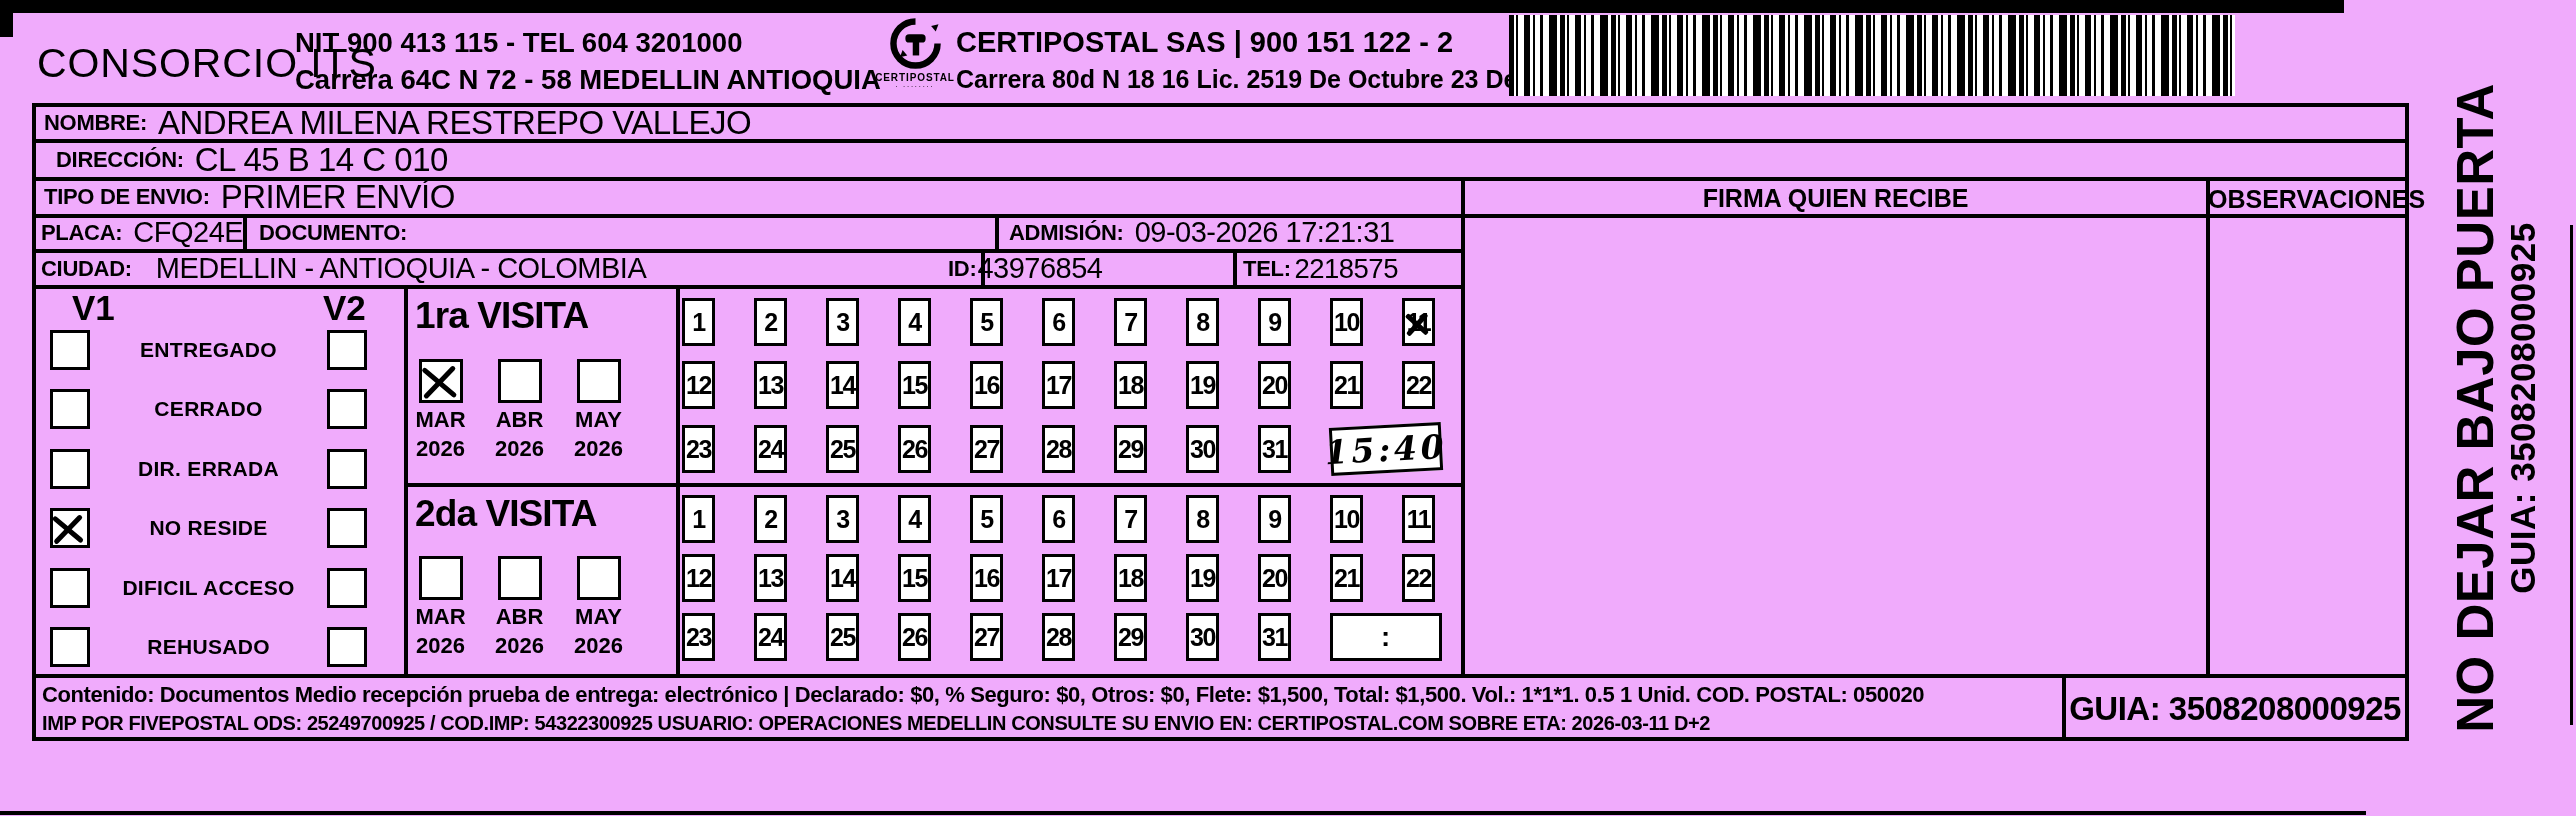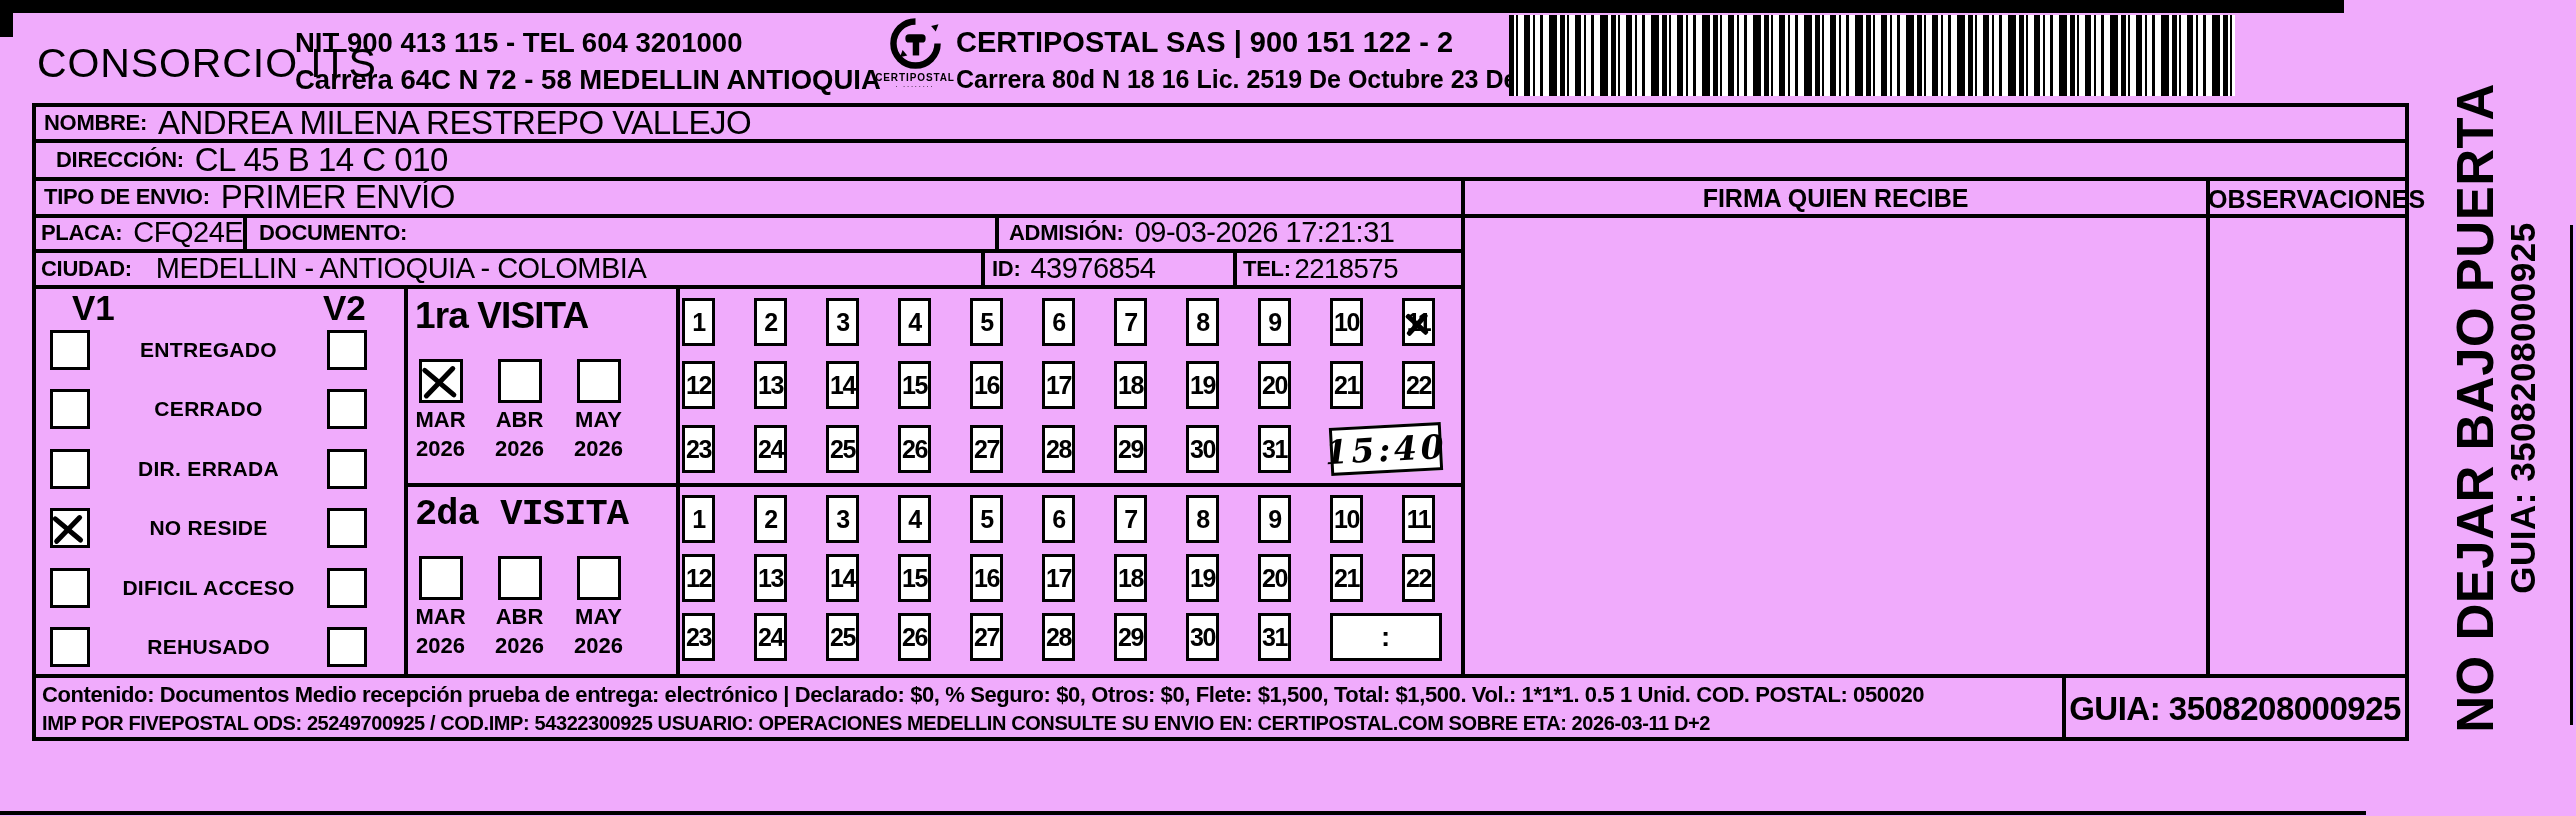--- a/index.html
+++ b/index.html
@@ -142,21 +142,21 @@
     <span class="lbl">DOCUMENTO:</span>
   </div>
   <div class="cell" style="left:1009px;top:216px;height:33px;">
     <span class="lbl">ADMISIÓN:</span>
     <span class="val-sm">09-03-2026 17:21:31</span>
   </div>
   <div class="cell" style="left:41px;top:252px;height:33px;gap:24px;">
     <span class="lbl">CIUDAD:</span>
     <span class="val-sm">MEDELLIN - ANTIOQUIA - COLOMBIA</span>
   </div>
-  <div class="cell" style="left:992px;top:252px;height:33px;gap:10px;">
+  <div class="cell" style="left:948px;top:252px;height:33px;gap:1px;">
     <span class="lbl">ID:</span>
     <span class="val-sm">43976854</span>
   </div>
   <div class="cell" style="left:1243px;top:252px;height:33px;gap:3.7px;">
     <span class="lbl">TEL:</span>
     <span class="val-sm" style="font-size:27.5px;">2218575</span>
   </div>
 
   <div class="sig-h" style="left:1465px;top:184px;width:741px;font-size:25px;">FIRMA QUIEN RECIBE</div>
   <div class="sig-h" style="left:2208px;top:185px;width:197px;font-size:25px;">OBSERVACIONES</div>
@@ -248,21 +248,21 @@
         <div class="day">26</div>
         <div class="day">27</div>
         <div class="day">28</div>
         <div class="day">29</div>
         <div class="day">30</div>
         <div class="day">31</div>
         <div class="day timebox hand">15:40</div>
       </div>
     </div>
 
-  <div class="vtitle" style="left:415px;top:493px;font-family:Liberation Mono, monospace;">2da VISITA</div>
+  <div class="vtitle" style="left:415px;top:493px;">2da VISITA</div>
   <div class="months" id="months-2" style="left:413px;top:556px;">
       <div class="month">
         <div class="cb big"></div>
         <div class="mlab">MAR</div>
         <div class="mlab">2026</div>
       </div>
       <div class="month">
         <div class="cb big"></div>
         <div class="mlab">ABR</div>
         <div class="mlab">2026</div>

